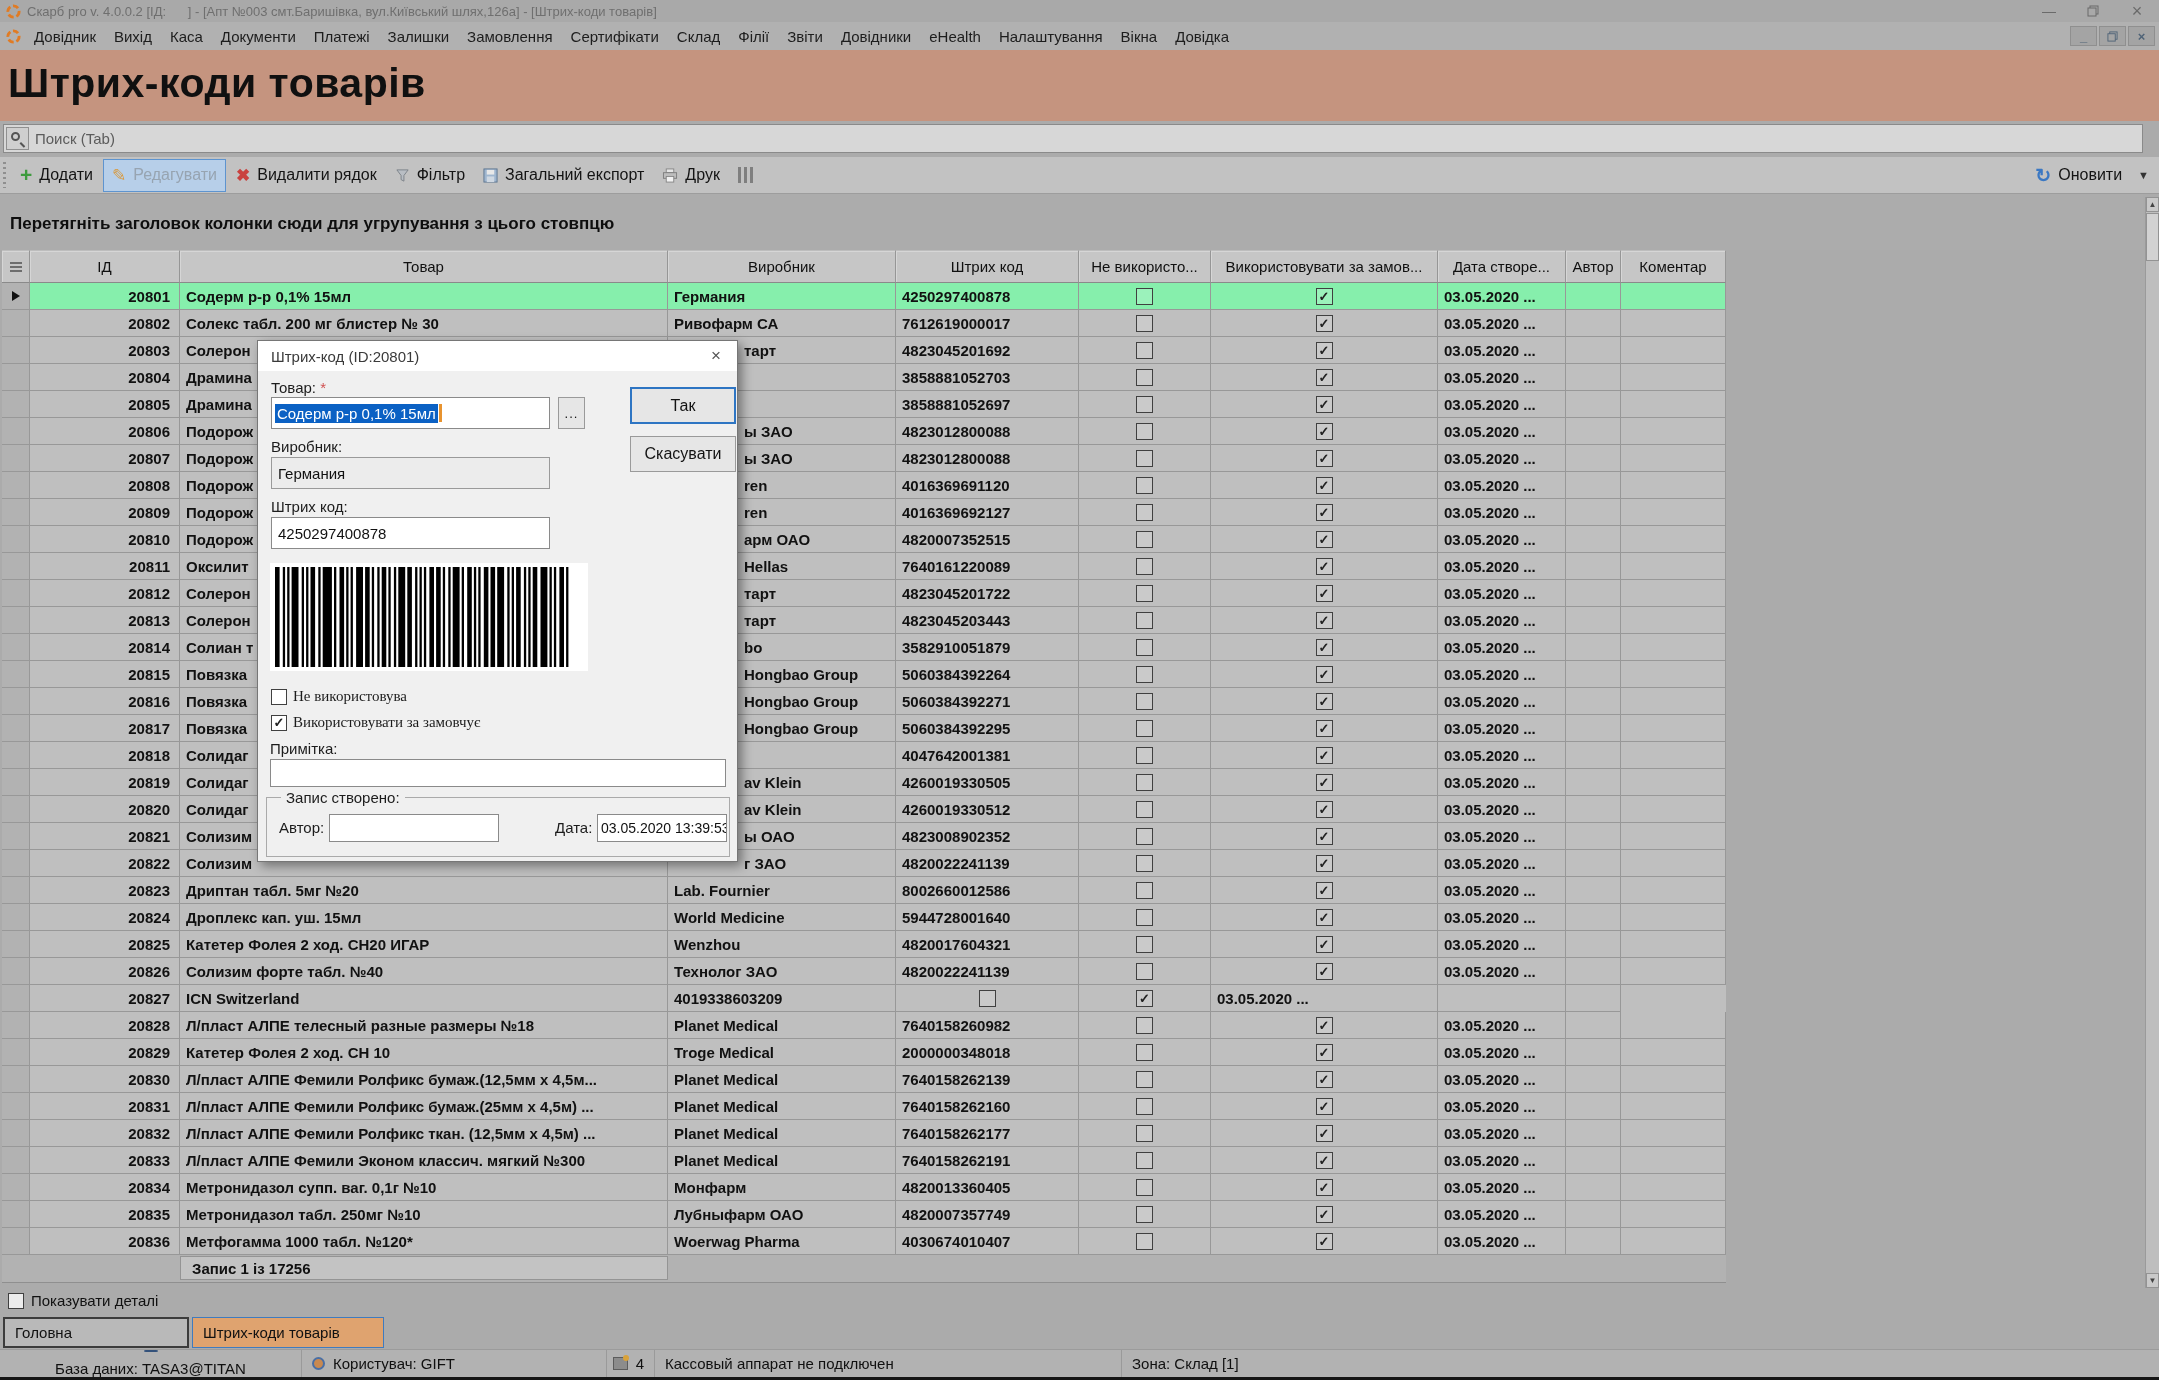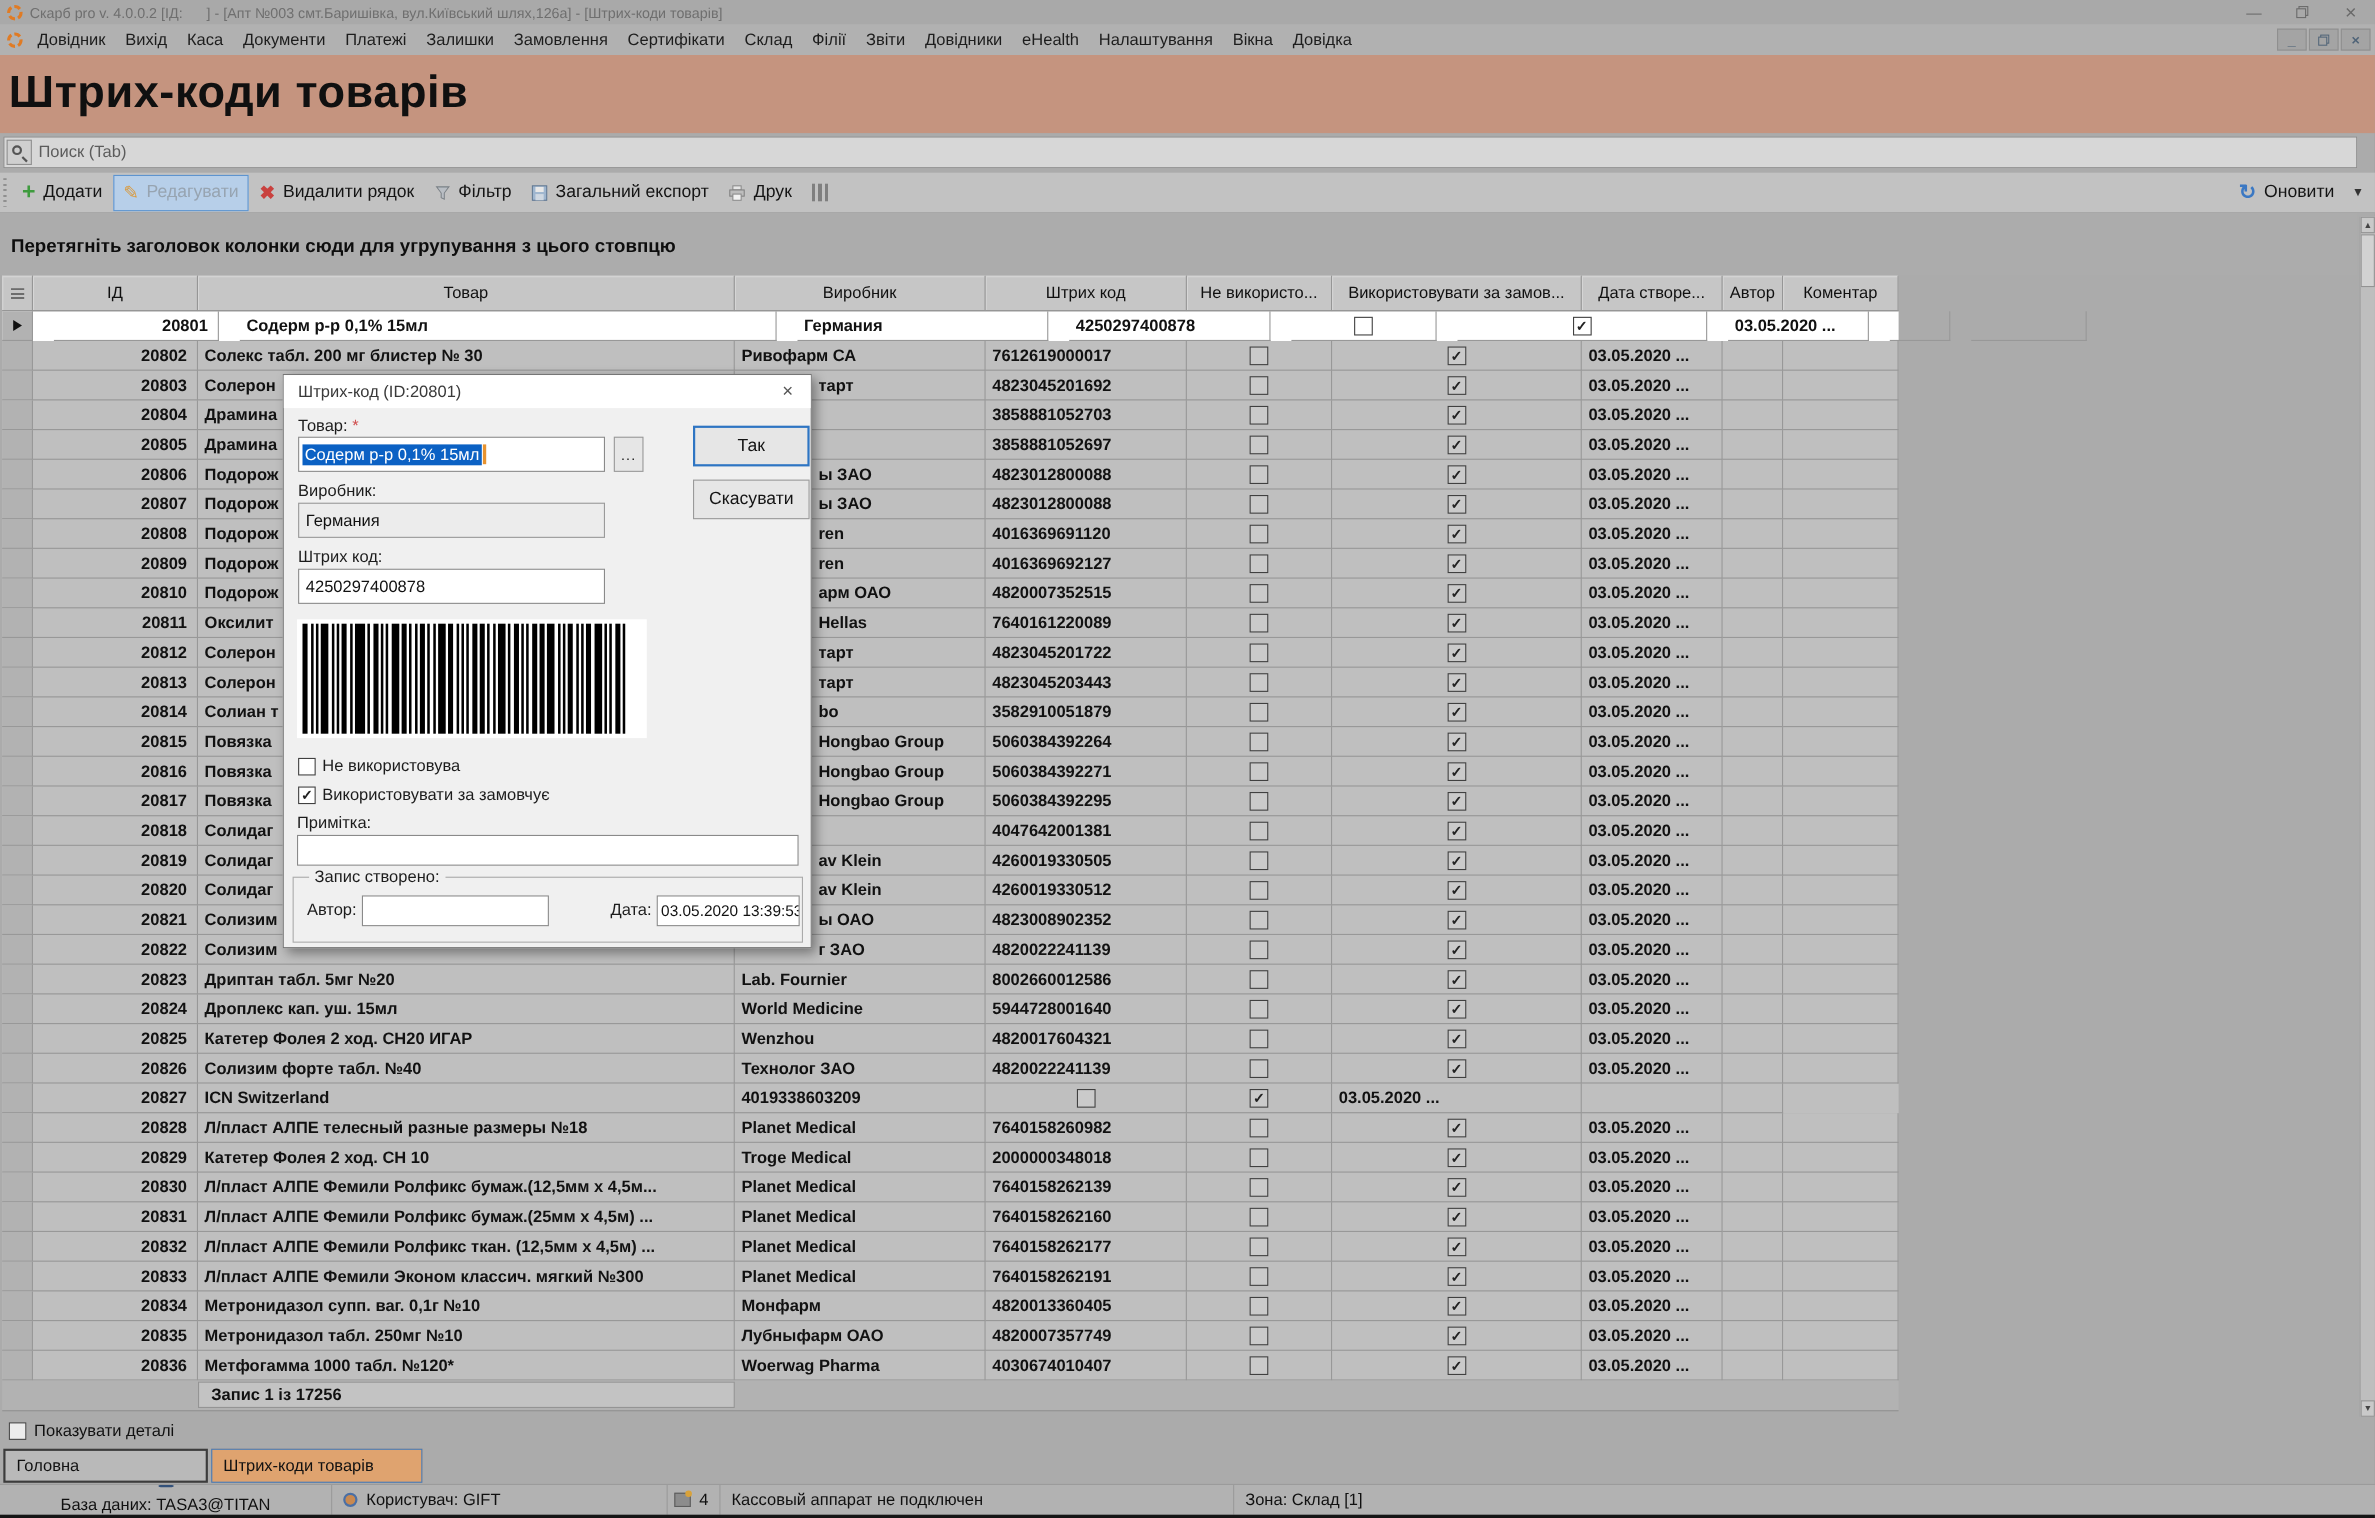--- a/index.html
+++ b/index.html
@@ -59,21 +59,21 @@
   
   .table{--cols:28px 150px 488px 228px 183px 132px 227px 128px 55px 105px;
          position:absolute;top:250px;left:2px;width:1724px;}
   .hrow{display:grid;grid-template-columns:var(--cols);height:33px;background:#C6C6C6;font-size:15px;}
   .hcell{display:flex;align-items:center;justify-content:center;overflow:hidden;white-space:nowrap;
          border-right:1px solid #969696;border-bottom:1px solid #8a8a8a;border-top:1px solid #bdbdbd;
          box-shadow:inset 1px 1px 0 #d6d6d6;color:#101010;}
   .hicon{width:12px;height:10px;background:repeating-linear-gradient(#6d6d6d 0 2px,transparent 2px 4px);}
   .row{display:grid;grid-template-columns:var(--cols);height:27px;background:#BFBFBF;
        font-weight:700;font-size:15px;}
-  .row.sel{background:#ffffff;gap:19px;}
+  .row.sel{background:#86efac;}
   .cell{display:flex;align-items:center;padding:0 6px;overflow:hidden;white-space:nowrap;
         border-right:1px solid #989898;border-bottom:1px solid #989898;}
   .cell.ind{background:#B2B2B2;padding:0;justify-content:center;}
   .cell.num{justify-content:flex-end;padding-right:9px;}
   .cell.center{justify-content:center;}
   .cell.off{padding-left:76px;}
   .tri{width:0;height:0;border-left:8px solid #101010;border-top:5px solid transparent;border-bottom:5px solid transparent;}
   .cb{width:17px;height:17px;border:1px solid #404040;background:rgba(255,255,255,.18);
       display:flex;align-items:center;justify-content:center;font-size:13px;color:#222;font-weight:700;flex:none;}
   .cb.checked::after{content:"✓";}
@@ -118,21 +118,21 @@
   .req{color:#D05050;}
   .minput{position:absolute;background:#fff;border:1px solid #8a8a8a;display:flex;align-items:center;
           padding:0 3px;overflow:hidden;white-space:nowrap;}
   .minput.ro{background:#ECECEC;border-color:#9a9a9a;}
   .selText{background:#0B61C4;color:#fff;padding:1px 2px;}
   .caret{display:inline-block;width:3px;height:18px;background:#E8932F;margin-left:1px;}
   .mbtn{position:absolute;background:#E6E6E6;border:1px solid #9a9a9a;display:flex;align-items:center;
         justify-content:center;font-size:16px;color:#141414;}
   .mbtn.def{border:2px solid #2E75C3;}
   .barcodebox{position:absolute;left:12px;top:222px;width:318px;height:108px;background:#fff;}
-  .mchk{position:absolute;display:flex;align-items:center;gap:6px;color:#1c1c1c;}
+  .mchk{position:absolute;display:flex;align-items:center;gap:6px;color:#1c1c1c;font-family:Liberation Serif, serif;}
   .mchk .cb{background:#fff;width:16px;height:16px;}
   .groupbox{position:absolute;left:8px;top:456px;width:464px;height:60px;border:1px solid #aaa;}
   .glegend{position:absolute;left:14px;top:-9px;background:#F0F0F0;padding:0 5px;color:#1c1c1c;}
 </style>
 </head>
 <body>
 
 <div class="app">
 
   <div class="titlebar">

